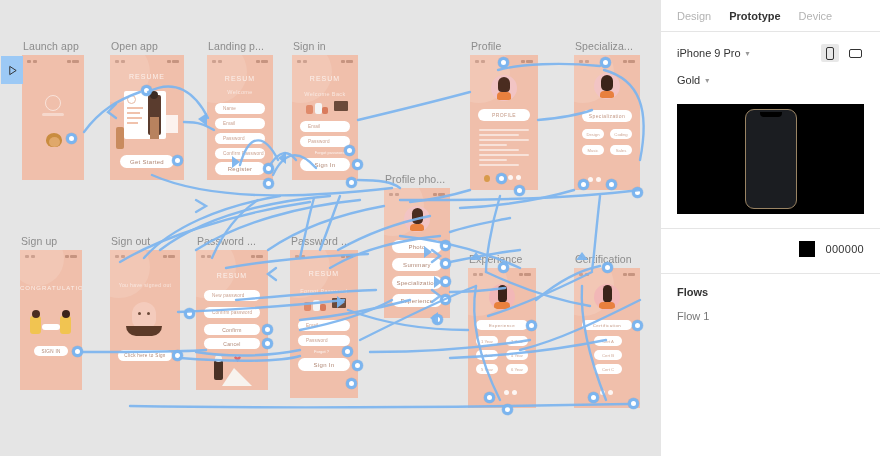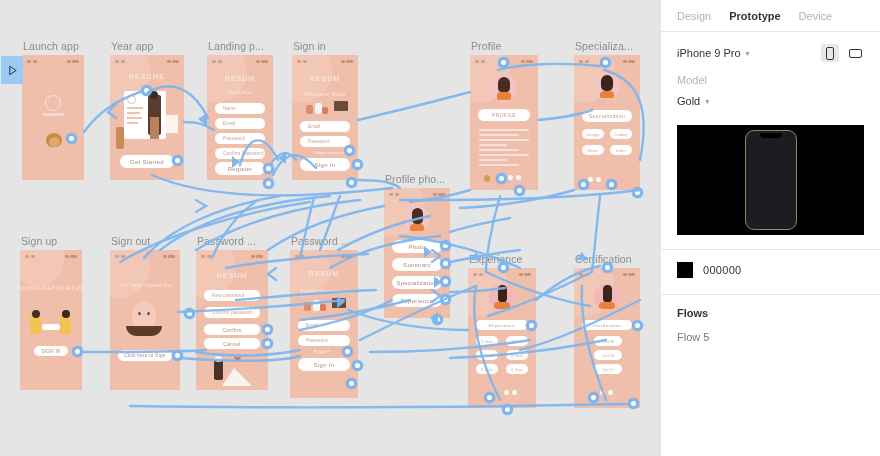--- a/index.html
+++ b/index.html
@@ -238,21 +238,21 @@
         </div>
         <div style="position:absolute;left:50%;top:40px;transform:translateX(-50%);width:16px;height:16px;border-radius:50%;border:1.6px solid rgba(255,255,255,.55);"></div>
         <div style="position:absolute;left:50%;top:58px;transform:translateX(-50%);width:22px;height:3px;background:rgba(255,255,255,.4);border-radius:2px;"></div>
         <div style="position:absolute;left:24px;top:78px;width:16px;height:14px;border-radius:50% 50% 45% 45%;background:#c98c3f;"></div>
         <div style="position:absolute;left:27px;top:82px;width:11px;height:10px;border-radius:50%;background:#e0a86a;"></div>
       </div>
       <div class="node" style="left:44px; top:78px;"></div>
     </div>
 
     <div class="frame" style="left:110px; top:55px; width:74px; height:125px;">
-      <div class="frame-label">Year app</div>
+      <div class="frame-label">Open app</div>
       <div class="frame-body">
         <div class="statusbar">
           <div class="sb-l">
               <span class="sb-dot b"></span>
               <span class="sb-dot b"></span>
             </div>
           <div class="sb-r">
               <span class="sb-dot b"></span>
               <span class="sb-dot b w"></span>
             </div>
@@ -641,43 +641,42 @@
         </div>
         <div class="orient">
           <div class="oi sel">
             <div class="port"></div>
           </div>
           <div class="oi">
             <div class="land"></div>
           </div>
         </div>
       </div>
-      <div class="lbl-muted">Model</div>
       <div class="sel" style="margin-bottom:12px;">
         <span>Gold</span>
         <span class="chev">▾</span>
       </div>
     </div>
 
     <div class="preview-box">
       <div class="phone">
         <div class="notch"></div>
       </div>
     </div>
 
     <div class="divider"></div>
 
     <div class="section">
-      <div class="swatchrow" style="margin-bottom:10px;">
+      <div class="swatchrow" style="margin-bottom:10px;justify-content:flex-end;">
         <div class="swatch"></div>
         <div class="hexval">000000</div>
       </div>
     </div>
 
     <div class="divider"></div>
 
     <div class="section">
       <div class="sec-title">Flows</div>
-      <div class="flowitem">Flow 5</div>
+      <div class="flowitem">Flow 1</div>
     </div>
 
   </div>
 </div>
 
 </body></html>

